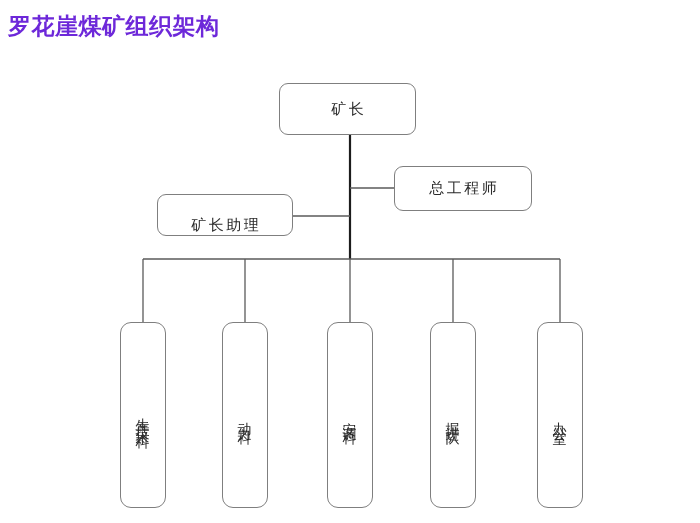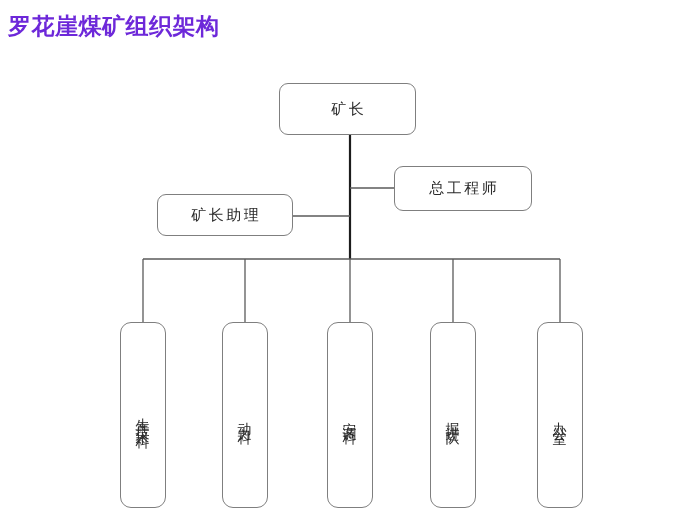--- a/index.html
+++ b/index.html
@@ -72,21 +72,21 @@
     text-orientation: upright;
     letter-spacing: 4.5px;
     text-indent: 4.5px;
     line-height: 1;
     white-space: nowrap;
   }
 
   
   #node-mine-director        { left: 279px; top: 83px;  width: 137px; height: 52px; }
   #node-chief-engineer       { left: 394px; top: 166px; width: 138px; height: 45px; }
-  #node-director-assistant   { left: 157px; top: 194px; width: 136px; height: 42px; }
+  #node-director-assistant   { left: 157px; top: 194px; width: 136px; height: 42px; align-items: flex-end; }
 
   #node-dept-0 { left: 120px; top: 322px; width: 46px; height: 186px; }
   #node-dept-1 { left: 222px; top: 322px; width: 46px; height: 186px; }
   #node-dept-2 { left: 327px; top: 322px; width: 46px; height: 186px; }
   #node-dept-3 { left: 430px; top: 322px; width: 46px; height: 186px; }
   #node-dept-4 { left: 537px; top: 322px; width: 46px; height: 186px; }
 </style>
 </head>
 <body>
 

